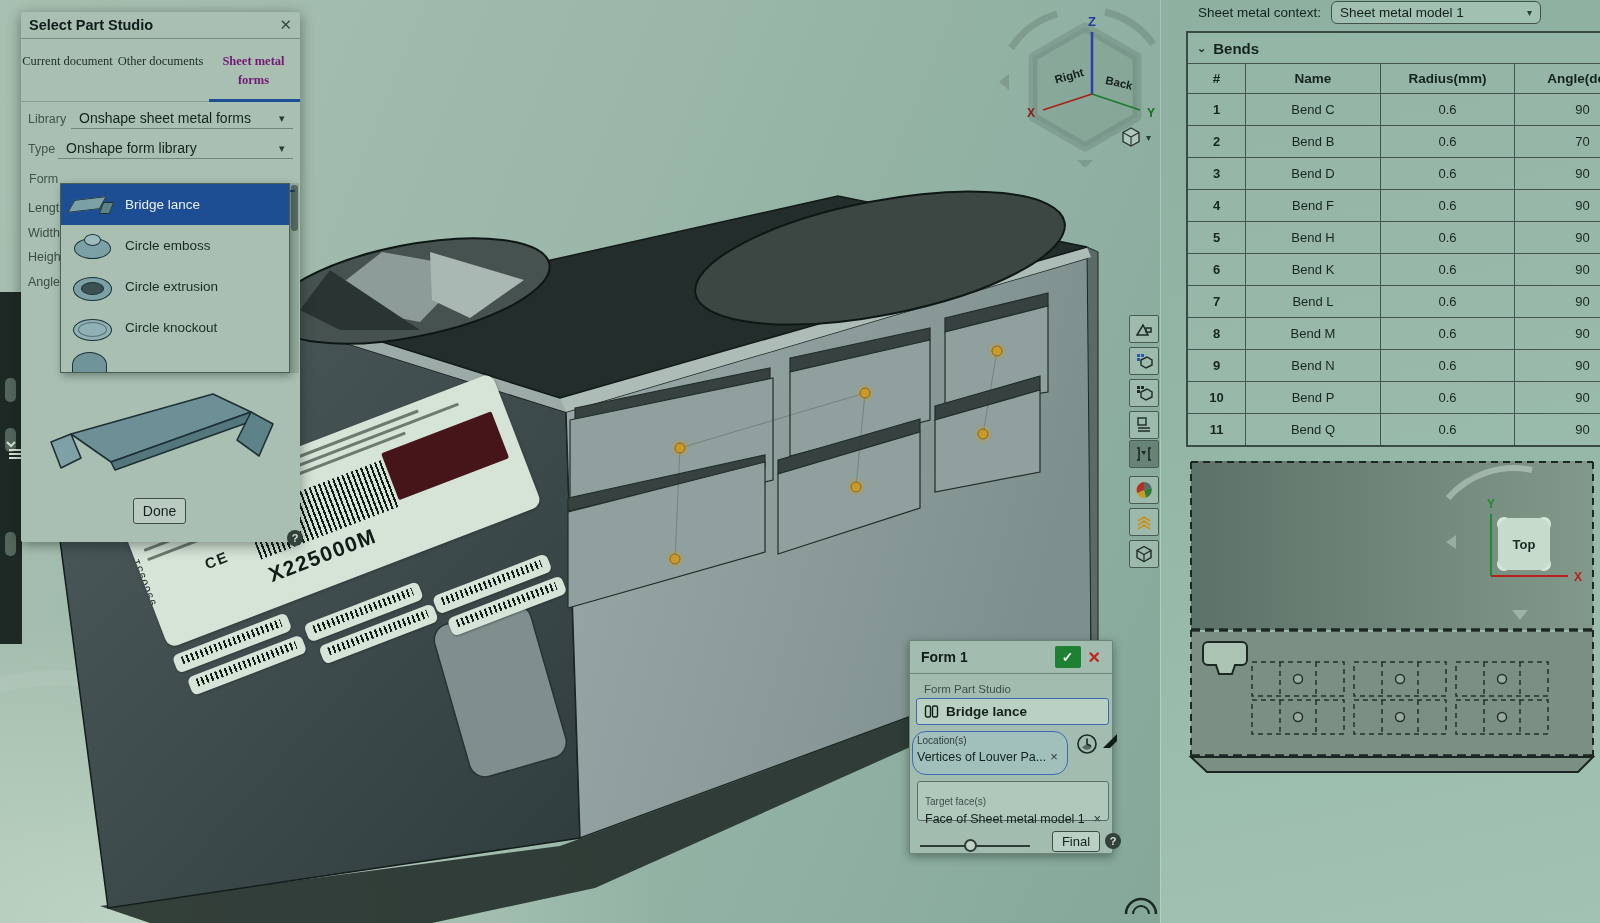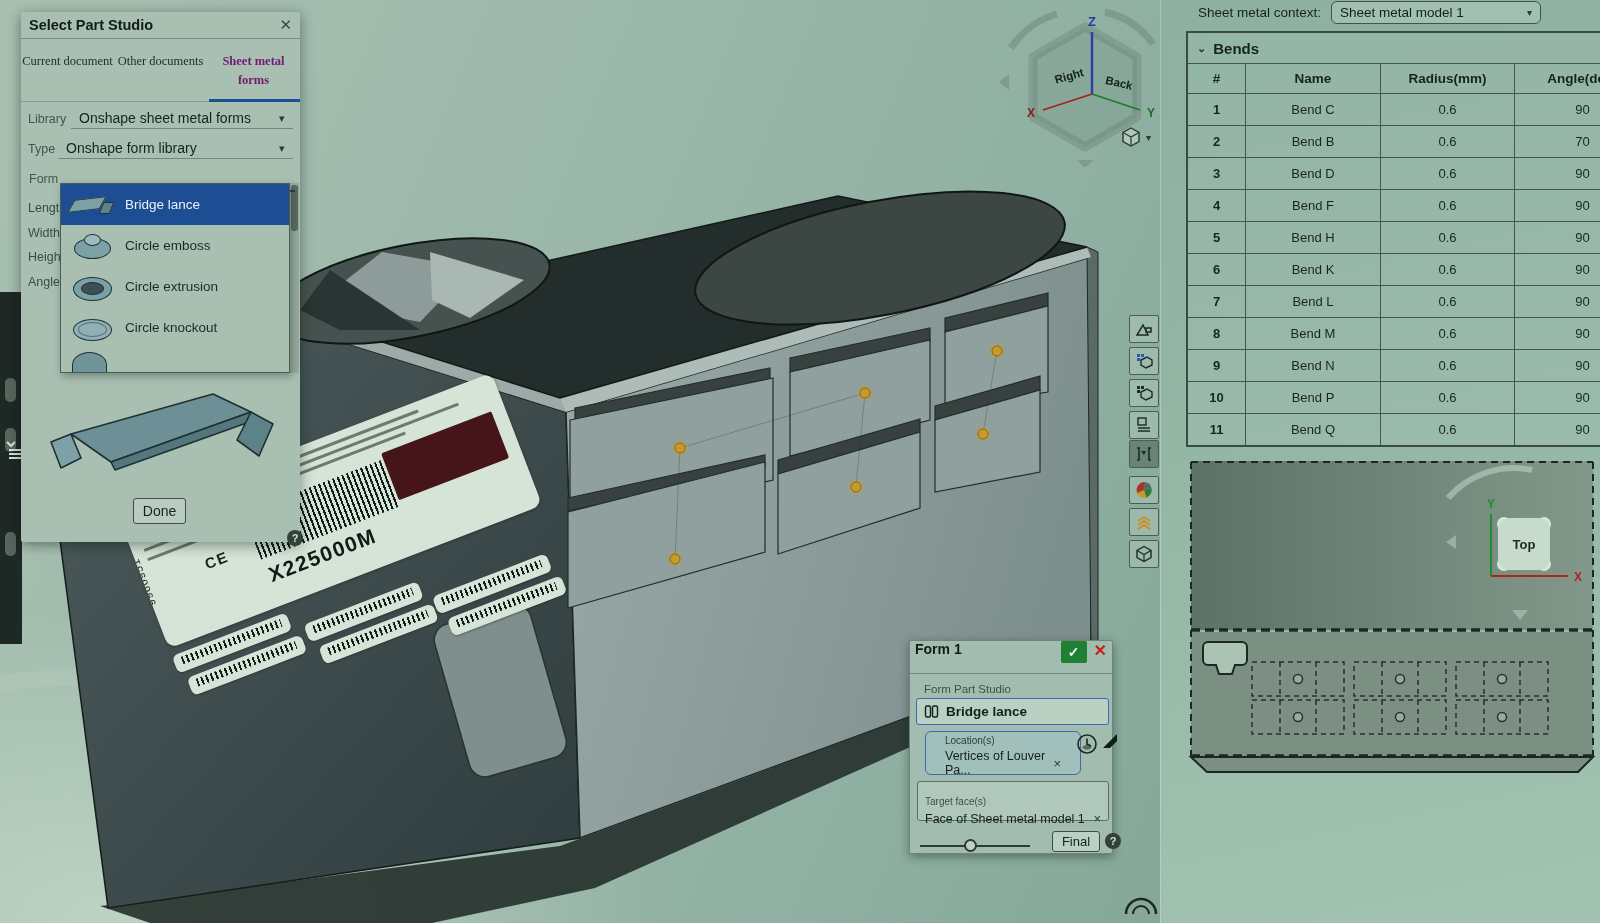--- a/index.html
+++ b/index.html
@@ -95,31 +95,31 @@
   .brow { height:32px; font-size:13px; color:#18261f; }
   .bcell, .bhc { display:flex; align-items:center; justify-content:center; }
   .c0,.bh0 { width:57px; } .c1,.bh1 { width:135px; border-left:1px solid #46554e;text-align:center; }
   .c2,.bh2 { width:134px; border-left:1px solid #46554e; } .c3,.bh3 { width:136px; border-left:1px solid #46554e; }
   .brow .c0 { font-weight:bold; }
 
   
   .fd { left:909px; top:640px; width:204px; height:214px; background:#a2bdb0; border:1px solid rgba(45,65,55,.45);
         border-radius:2px; box-shadow:0 3px 10px rgba(10,25,18,.4); z-index:8; }
   .fd-head { position:absolute; left:0; top:0; right:0; height:33px; border-bottom:1px solid rgba(60,80,70,.5);
-             display:flex; padding:0 5px; gap:7px; }
+             display:flex; align-items:center; padding:0 11px; gap:7px; }
   .fd-title { flex:1; font-size:14px; font-weight:bold; color:#101d18; }
   .fd-check { width:26px; height:22px; background:#1d8033; border-radius:2px; color:#eaf4ec; font-size:14px; font-weight:bold;
               display:flex; align-items:center; justify-content:center; }
   .fd-x { color:#c0271c; font-size:16px; font-weight:bold; }
   .fd-seclabel { position:absolute; left:14px; top:42px; font-size:11.5px; color:#3e4f47; }
   .fd-part { position:absolute; left:6px; top:57px; width:193px; height:27px; border:1.5px solid #3f69b0; border-radius:3px;
              background:rgba(214,230,220,.45); display:flex; align-items:center; gap:7px; padding:0 7px;
              font-size:13.5px; font-weight:bold; color:#13211b; }
-  .fd-loc { position:absolute; left:15px; top:90px; width:156px; height:44px; border:1.5px solid #3f69b0; border-radius:6px;
-            background:rgba(163,197,205,.40); padding:3px 19px; }
+  .fd-loc { position:absolute; left:2px; top:90px; width:156px; height:44px; border:1.5px solid #3f69b0; border-radius:14px;
+            background:rgba(163,197,205,.40); padding:3px 4px; }
   .fd-loc .sl { font-size:10px; color:#2c3c38; }
   .fd-loc .vv { font-size:12.5px; color:#13211b; display:flex; gap:4px; align-items:center; margin-top:3px; }
   .fd-target { position:absolute; left:7px; top:140px; width:192px; height:40px; border:1px solid #5d6e66; border-radius:3px;
                background:rgba(208,224,214,.30); padding:14px 7px; }
   .fd-target .sl { font-size:10px; color:#3e4f47; }
   .fd-target .vv { font-size:12.5px; color:#13211b; display:flex; align-items:center; margin-top:4px; }
   .fd-target .vv .t { flex:1; }
   .rm { color:#2c3c35; font-size:13px; }
   .fd-slider { position:absolute; left:10px; top:198px; width:110px; height:14px; }
   .fd-slider .track { position:absolute; left:0; right:0; top:6px; height:2px; background:#2e3a34; }

